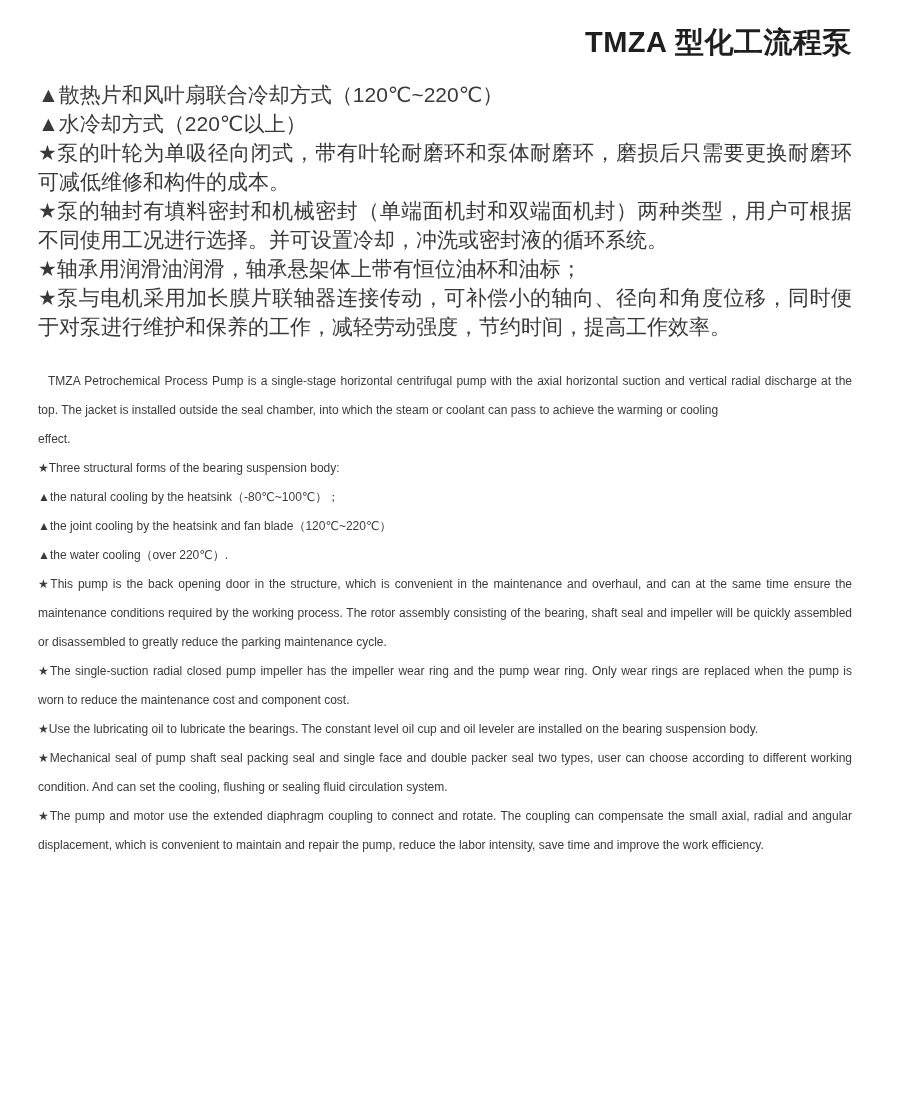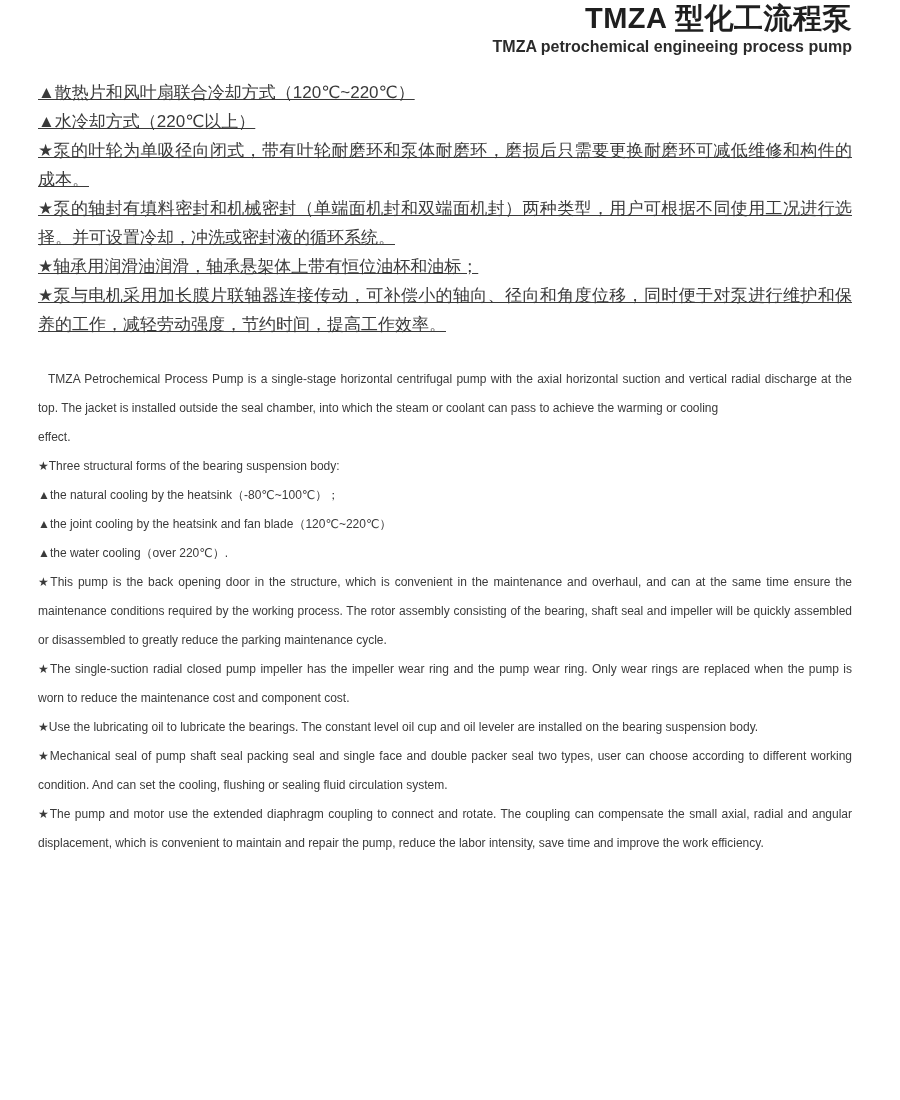--- a/index.html
+++ b/index.html
@@ -9,21 +9,21 @@
     width: 900px;
     height: 1100px;
     overflow: hidden;
     font-family: "Liberation Sans", "DejaVu Sans", sans-serif;
     color: #3a3a3a;
   }
   .doc {
     box-sizing: border-box;
     width: 900px;
     height: 1100px;
-    padding: 0 48px 0 38px;
+    padding: 24px 48px 0 38px;
   }
   .doc-header {
     text-align: right;
   }
   .title {
     margin: 0;
     font-size: 29px;
     line-height: 36px;
     font-weight: bold;
     color: #1f1f1f;
@@ -40,40 +40,38 @@
     margin-top: 20px;
   }
   .en-section {
     margin-top: 26px;
   }
   .para {
     margin: 0;
     text-align: justify;
   }
   .para.cn {
-    font-size: 17px;
+    font-size: 21px;
     line-height: 29px;
-    text-decoration: underline;
   }
   .para.en {
     font-size: 12px;
     line-height: 29px;
   }
   .para.first-indent {
     text-indent: 10px;
   }
 </style>
 </head>
 <body>
 
 <div class="doc">
 
   <header class="doc-header">
     <h1 class="title">TMZA 型化工流程泵</h1>
-    <h2 class="subtitle">TMZA petrochemical engineeing process pump</h2>
   </header>
 
   <section class="cn-section">
     <p class="para cn">▲散热片和风叶扇联合冷却方式（120℃~220℃）</p>
     <p class="para cn">▲水冷却方式（220℃以上）</p>
     <p class="para cn">★泵的叶轮为单吸径向闭式，带有叶轮耐磨环和泵体耐磨环，磨损后只需要更换耐磨环可减低维修和构件的成本。</p>
     <p class="para cn">★泵的轴封有填料密封和机械密封（单端面机封和双端面机封）两种类型，用户可根据不同使用工况进行选择。并可设置冷却，冲洗或密封液的循环系统。</p>
     <p class="para cn">★轴承用润滑油润滑，轴承悬架体上带有恒位油杯和油标；</p>
     <p class="para cn">★泵与电机采用加长膜片联轴器连接传动，可补偿小的轴向、径向和角度位移，同时便于对泵进行维护和保养的工作，减轻劳动强度，节约时间，提高工作效率。</p>
   </section>

